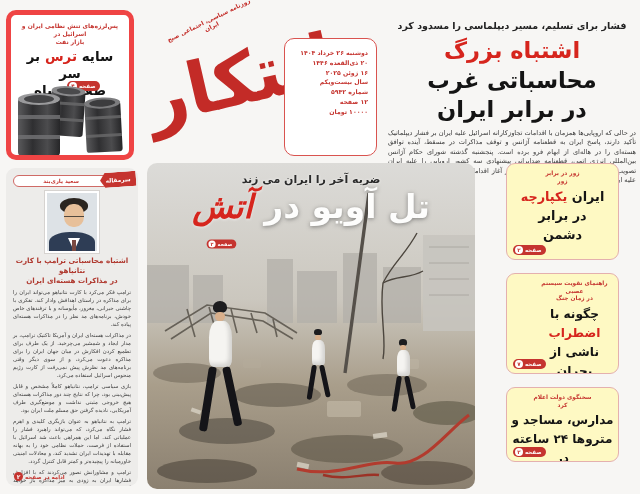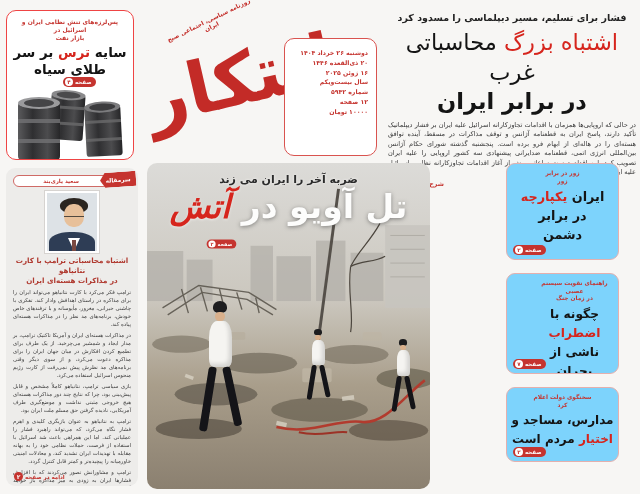--- a/index.html
+++ b/index.html
@@ -5,71 +5,71 @@
   html,body{margin:0;padding:0;background:#e9e8e6;}
   *{box-sizing:border-box;}
   .canvas{
     position:relative;width:640px;height:494px;margin:0 auto;
     background:#f7f6f4;overflow:hidden;direction:rtl;
     font-family:"DejaVu Sans",sans-serif;
   }
   .red{color:#d6251d;}
   
   .oil-box{position:absolute;left:6px;top:10px;width:128px;height:150px;background:#fff;
-    border:1px solid #ef4444;border-radius:10px;padding:7px 6px 12px;text-align:center;overflow:hidden;}
+    border:5px solid #ef4444;border-radius:10px;padding:7px 6px 12px;text-align:center;overflow:hidden;}
   .oil-kicker{color:#c5342f;font-size:6px;line-height:8px;font-weight:700;}
   .oil-headline{font-size:13.5px;font-weight:800;color:#141414;line-height:17px;margin-top:2px;}
   .oil-badge{position:absolute;left:56px;top:66px;}
   .oil-art{position:absolute;left:0;bottom:0;width:100%;height:72px;}
   
   .logo-area{position:absolute;left:138px;top:0;width:252px;height:166px;}
   .logo-calligraphy{position:absolute;left:-6px;top:14px;width:216px;text-align:center;
     font-size:72px;line-height:130px;color:#c32b27;font-weight:800;transform:rotate(-13deg);}
   .logo-tagline{position:absolute;left:26px;top:16px;width:92px;font-size:6px;color:#c32b27;
     font-weight:700;transform:rotate(-26deg);text-align:center;}
   .date-box{position:absolute;left:146px;top:38px;width:93px;height:118px;background:#fff;
     border:1.2px solid #d9534f;border-radius:10px;padding:9px 8px;color:#c5342f;
     font-size:6.2px;line-height:9.8px;font-weight:700;text-align:right;}
   
-  .lead{position:absolute;left:388px;top:12px;width:248px;}
+  .lead{position:absolute;left:388px;top:20px;width:248px;}
   .lead-kicker{text-align:center;font-size:9.5px;font-weight:800;color:#222;}
-  .lead-h1{text-align:center;font-size:22.5px;font-weight:400;line-height:30px;margin-top:4px;color:#141414;}
+  .lead-h1{text-align:center;font-size:22.5px;font-weight:700;line-height:30px;margin-top:4px;color:#141414;}
   .lead-h2{text-align:center;font-size:22.5px;font-weight:800;line-height:28px;color:#141414;}
   .lead-body{margin-top:6px;font-size:6.6px;line-height:9.4px;text-align:justify;color:#3a3a3a;}
   .cont-row{margin-top:2px;display:flex;justify-content:flex-end;align-items:center;gap:2px;
     color:#c5342f;font-size:6.3px;font-weight:700;}
   .cont-circle{display:inline-flex;width:9px;height:9px;border-radius:50%;background:#c5342f;
     color:#fff;font-size:6px;align-items:center;justify-content:center;}
   
   .badge{display:inline-flex;align-items:center;gap:2px;background:#c5342f;border-radius:7px;
     padding:1px 4px 1px 2px;direction:rtl;}
   .badge-label{color:#fff;font-size:5.5px;font-weight:700;line-height:8px;}
   .badge-num{background:#fff;color:#c5342f;border-radius:50%;width:8px;height:8px;font-size:5.5px;
     font-weight:700;display:inline-flex;align-items:center;justify-content:center;}
   
-  .photo{position:absolute;left:147px;top:163px;width:283px;height:326px;border-radius:10px;overflow:hidden;
+  .photo{position:absolute;left:147px;top:163px;width:328px;height:326px;border-radius:10px;overflow:hidden;
     background:linear-gradient(180deg,#dcdbd8 0%,#cbc7be 42%,#a99e8b 68%,#8b8070 100%);}
   .photo svg.scene{position:absolute;inset:0;}
   .photo-kicker{position:absolute;top:10px;width:100%;text-align:center;font-size:11px;font-weight:800;
     color:#2b2b2b;text-shadow:0 0 3px rgba(255,255,255,.85);}
   .photo-headline{position:absolute;top:24px;width:100%;text-align:center;font-size:33px;font-weight:800;
     letter-spacing:1px;color:#fdfdfc;text-shadow:0 1px 4px rgba(70,70,70,.6);}
   .photo-headline .red{color:#d6251d;text-shadow:0 1px 3px rgba(255,255,255,.5);font-style:italic;}
   .photo-badge{position:absolute;left:58px;top:76px;transform:scale(.9);}
   .fig{position:absolute;}
   .fig .cap{width:30%;height:9%;background:#1d1d1f;border-radius:50% 50% 40% 40%;margin:0 auto;}
   .fig .face{width:20%;height:7%;background:#d9b08c;margin:-2% auto 0;border-radius:45%;}
   .fig .shirt{width:50%;height:35%;background:#f5f4f1;margin:0 auto;border-radius:35% 35% 18% 18%;
     box-shadow:inset -3px -3px 4px rgba(0,0,0,.14);}
   .fig .legs{position:relative;width:46%;height:49%;margin:0 auto;}
   .fig .leg-a,.fig .leg-b{position:absolute;top:0;width:40%;background:#141418;border-radius:3px;}
   .fig .leg-a{left:0;height:100%;transform:rotate(9deg);transform-origin:top center;}
   .fig .leg-b{right:0;height:93%;transform:rotate(-12deg);transform-origin:top center;}
   
-  .side-box{position:absolute;left:506px;width:113px;background:#7dd3fc;border:1px solid #e4b0ae;
+  .side-box{position:absolute;left:506px;width:113px;background:#fef9c3;border:1px solid #e4b0ae;
     border-radius:9px;padding:6px 4px 14px;text-align:center;overflow:hidden;}
   .side-kicker{color:#c5342f;font-size:5.8px;line-height:7.6px;font-weight:700;}
   .side-headline{font-size:12.8px;font-weight:800;color:#141414;line-height:19px;margin-top:2px;}
   .side-badge{position:absolute;left:6px;bottom:4px;}
   
   .editorial{position:absolute;left:6px;top:168px;width:132px;height:318px;background:#edecea;
     border-radius:9px;padding:5px 5px;overflow:hidden;}
   .ed-header{position:relative;height:16px;margin-bottom:2px;}
   .ed-pill{position:absolute;left:2px;right:24px;top:2px;height:12px;background:#fff;
     border:1px solid #cf6a66;border-radius:8px;display:flex;align-items:center;justify-content:center;
@@ -305,20 +305,21 @@
     </span>
   </div>
 
   <div class="side-box" style="top:387px;height:75px;">
     <div class="side-kicker">
       <div>سخنگوی دولت اعلام</div>
       <div>کرد</div>
     </div>
     <div class="side-headline" style="font-size:12px;">
       <div>مدارس، مساجد و</div>
+      <div>متروها ۲۴ ساعته در</div>
       <div><span class="red">اختیار</span><span> مردم است</span></div>
     </div>
     <span class="badge side-badge">
       <span class="badge-label">صفحه</span>
       <span class="badge-num">۲</span>
     </span>
   </div>
 
   <div class="editorial">
     <div class="ed-header">

